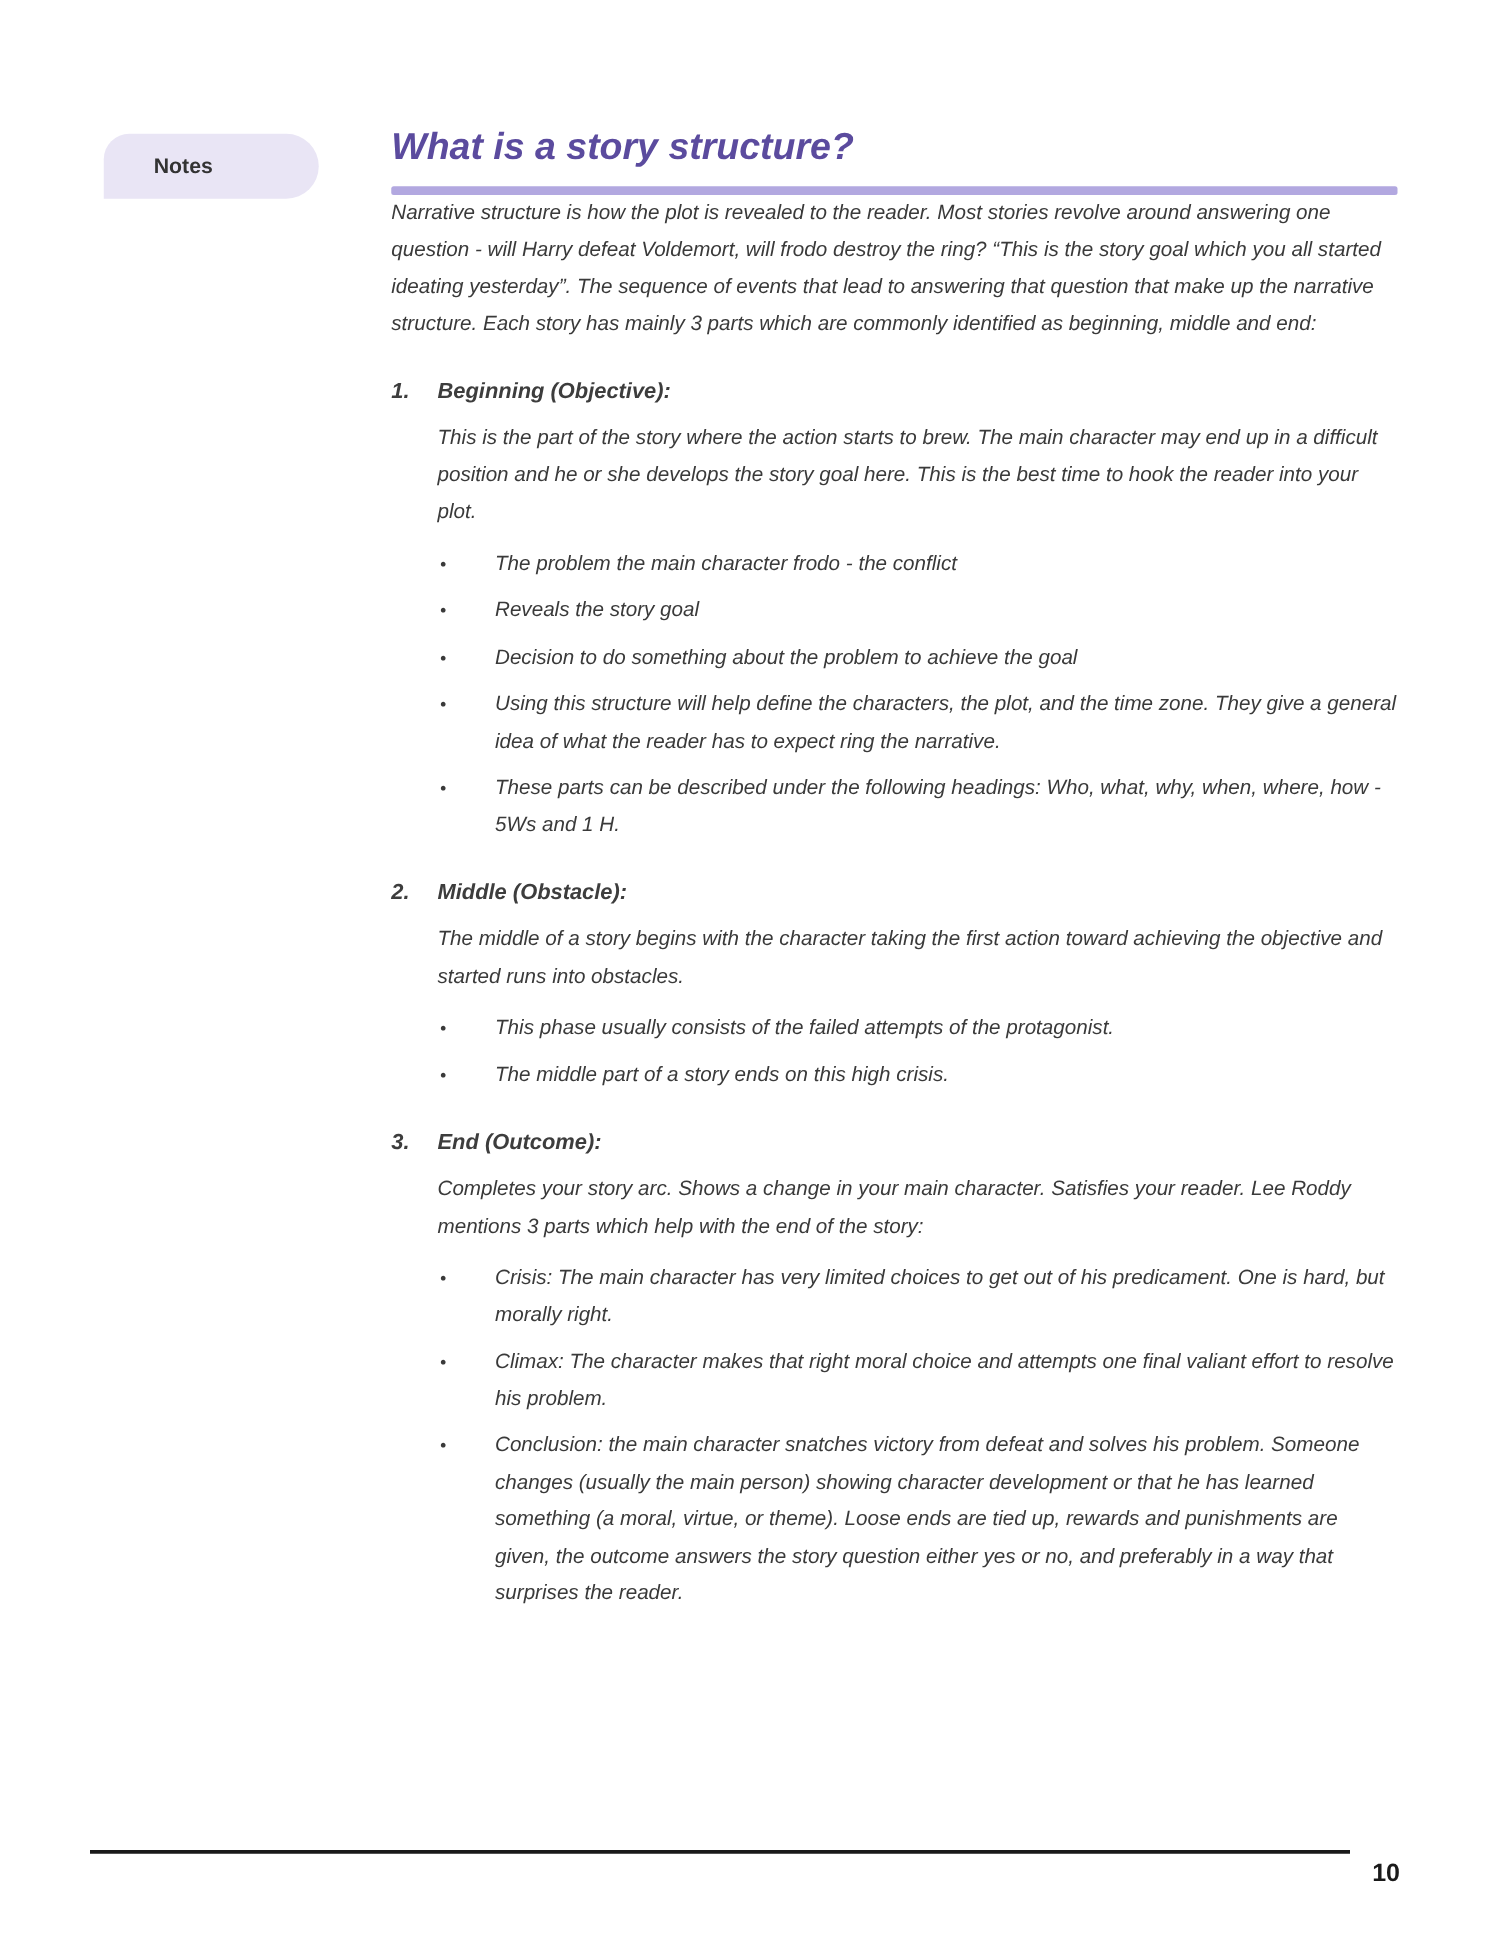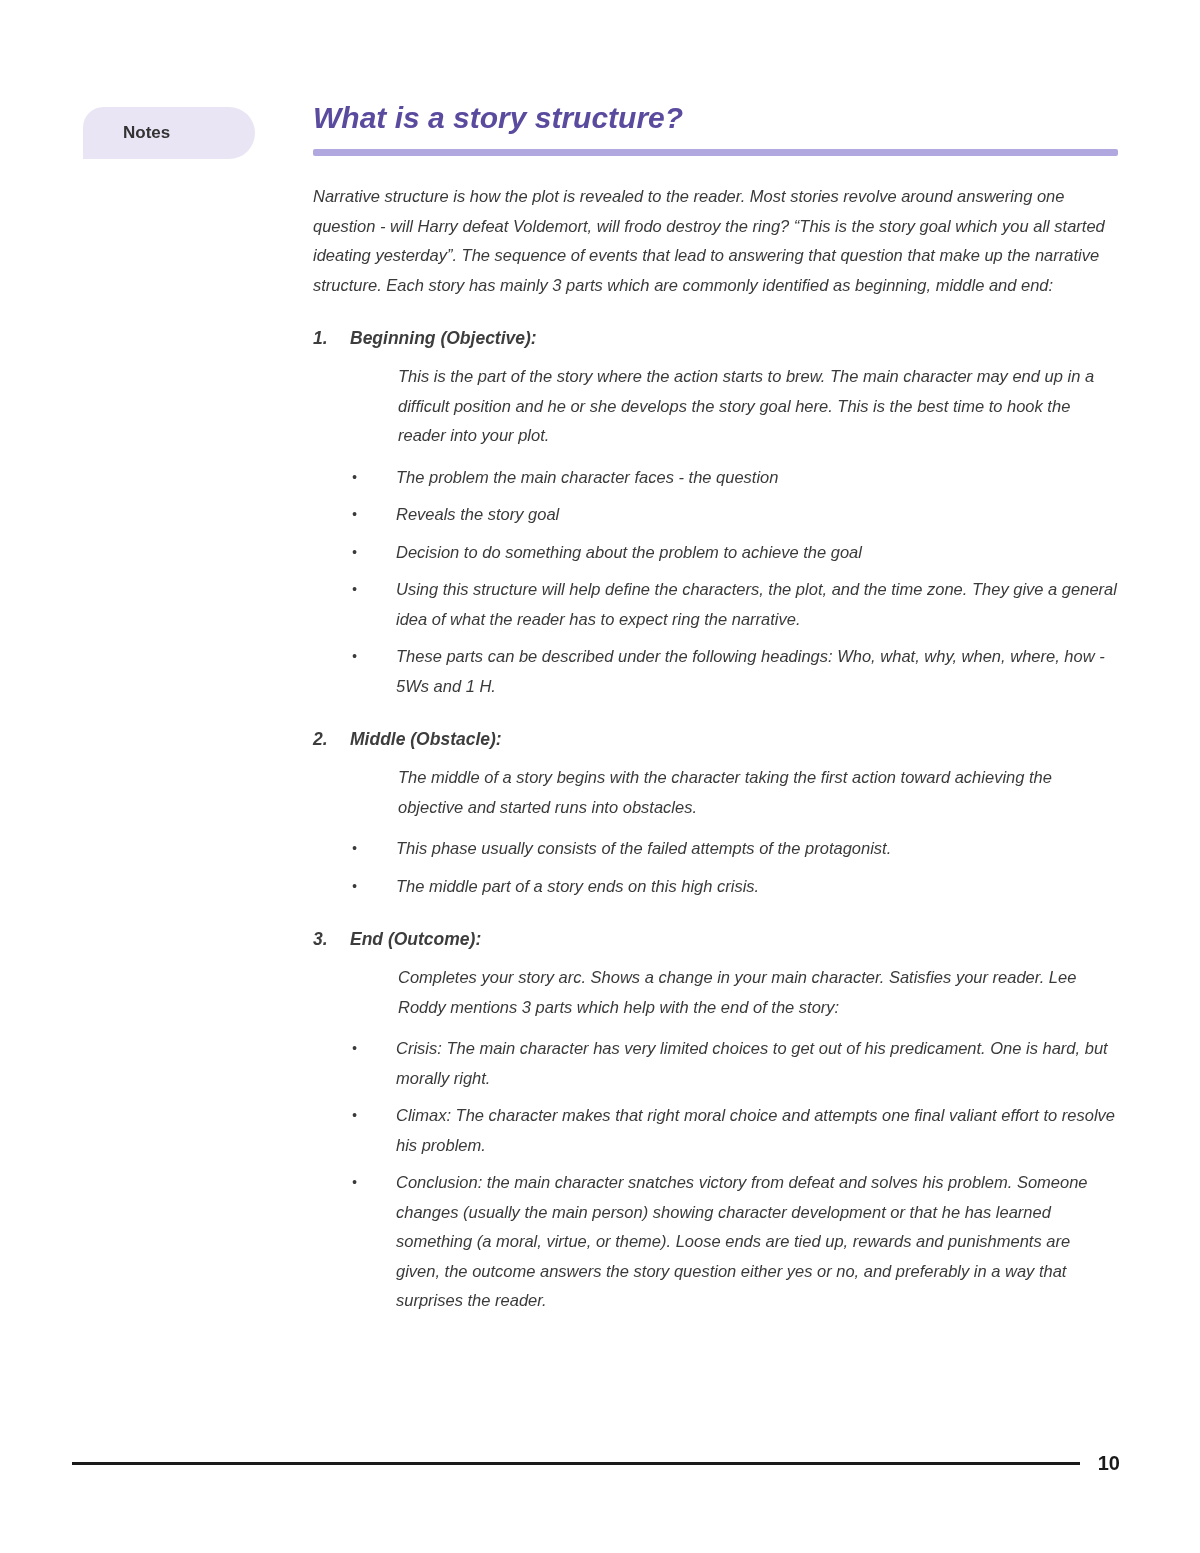--- a/index.html
+++ b/index.html
@@ -43,41 +43,39 @@
     color: #5b4b9e;
     line-height: 1.2;
   }
   .title-rule {
     margin-top: 13px;
     height: 7px;
     background: #b2a8e0;
     border-radius: 2px;
   }
   .intro {
-    margin-top: 26px;
     font-size: 16.5px;
     line-height: 29.5px;
     color: #3a3a3a;
   }
   .section { margin-top: 24px; }
   .section-head {
     display: flex;
     font-size: 17.5px;
     font-weight: bold;
     color: #3d3d3d;
     line-height: 29px;
   }
   .section-number { width: 37px; flex: 0 0 37px; }
   .section-body { margin-left: 37px; }
   .section-para {
     margin-top: 9px;
     font-size: 16.5px;
     line-height: 29.5px;
     color: #3a3a3a;
-    margin-left: 48px;
   }
   ul.bullets {
     list-style: none;
     margin-top: 12px;
   }
   ul.bullets li {
     position: relative;
     padding-left: 46px;
     font-size: 16.5px;
     line-height: 29.5px;
@@ -104,20 +102,21 @@
   .footer-rule {
     flex: 1;
     height: 3px;
     background: #1a1a1a;
   }
   .page-number {
     margin-left: 18px;
     font-size: 20px;
     font-weight: bold;
     color: #1a1a1a;
+    margin-top: 36px;
   }
 </style>
 </head>
 <body>
 
 <div class="page">
 
   <div class="notes-tab">
     <span>Notes</span>
   </div>
@@ -130,21 +129,21 @@
     <p class="intro">Narrative structure is how the plot is revealed to the reader. Most stories revolve around answering one question - will Harry defeat Voldemort, will frodo destroy the ring? “This is the story goal which you all started ideating yesterday”. The sequence of events that lead to answering that question that make up the narrative structure. Each story has mainly 3 parts which are commonly identified as beginning, middle and end:</p>
 
     <div class="section">
       <div class="section-head">
         <span class="section-number">1.</span>
         <span>Beginning (Objective):</span>
       </div>
       <div class="section-body">
         <p class="section-para">This is the part of the story where the action starts to brew. The main character may end up in a difficult position and he or she develops the story goal here. This is the best time to hook the reader into your plot.</p>
         <ul class="bullets">
-          <li><span class="bullet-dot">•</span><span>The problem the main character faces - the question</span></li>
+          <li><span class="bullet-dot">•</span><span>The problem the main character frodo - the conflict</span></li>
           <li><span class="bullet-dot">•</span><span>Reveals the story goal</span></li>
           <li><span class="bullet-dot">•</span><span>Decision to do something about the problem to achieve the goal</span></li>
           <li><span class="bullet-dot">•</span><span>Using this structure will help define the characters, the plot, and the time zone. They give a general idea of what the reader has to expect ring the narrative.</span></li>
           <li><span class="bullet-dot">•</span><span>These parts can be described under the following headings: Who, what, why, when, where, how - 5Ws and 1 H.</span></li>
         </ul>
       </div>
     </div>
 
     <div class="section">
       <div class="section-head">

